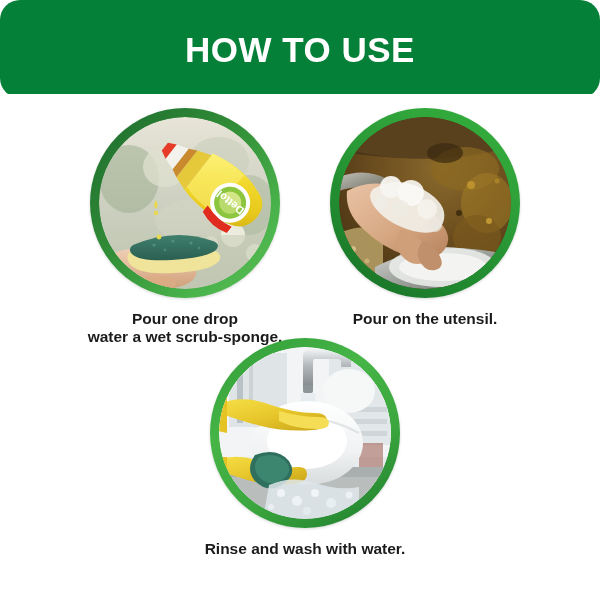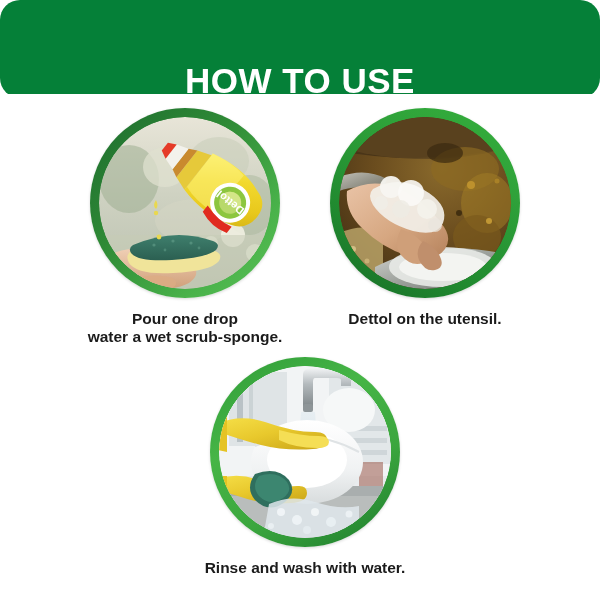--- a/index.html
+++ b/index.html
@@ -17,21 +17,21 @@
   }
 
   
   #header-banner {
     position: absolute;
     left: 0; top: 0;
     width: 600px;
     height: 98px;
     background: #058038;
     display: flex;
-    align-items: flex-end;
+    align-items: center;
     justify-content: center;
     border-radius: 20px;
   }
   #header-title {
     color: #ffffff;
     font-size: 35px;
     font-weight: bold;
     letter-spacing: 0.5px;
     line-height: 1;
     font-family: "Liberation Sans", sans-serif;
@@ -46,21 +46,21 @@
     background: #ffffff;
   }
 
   .step {
     position: absolute;
     width: 250px;
     text-align: center;
   }
   #step-1 { left: 60px;  top: 14px; }
   #step-2 { left: 300px; top: 14px; }
-  #step-3 { left: 180px; top: 263px; }
+  #step-3 { left: 180px; top: 244px; }
 
   
   .circle-frame {
     position: relative;
     width: 190px;
     height: 190px;
     margin: 0 auto;
     border-radius: 50%;
     overflow: hidden;
     box-shadow: 0 1px 3px rgba(0,0,0,0.16);
@@ -241,21 +241,21 @@
             <circle cx="72" cy="76" r="13" fill="#fbfaf7" opacity="0.9"></circle>
             <circle cx="88" cy="92" r="10" fill="#f4f2ec" opacity="0.88"></circle>
             <circle cx="62" cy="92" r="9" fill="#eeebe3" opacity="0.8"></circle>
             <circle cx="96" cy="108" r="7" fill="#e9e6de" opacity="0.75"></circle>
             <circle cx="42" cy="86" r="7" fill="#f0eee8" opacity="0.7"></circle>
           </g>
         </svg>
       </div>
     </div>
     <div class="caption">
-      <span class="cap-line">Dettol on the utensil.</span>
+      <span class="cap-line">Pour on the utensil.</span>
     </div>
   </div>
 
   <div class="step" id="step-3">
     <div class="circle-frame ring-3">
       <div class="photo">
         <svg width="172" height="172" viewBox="0 0 172 172">
           <defs>
             <clipPath id="c3">
                 <circle cx="86" cy="86" r="86"></circle>

